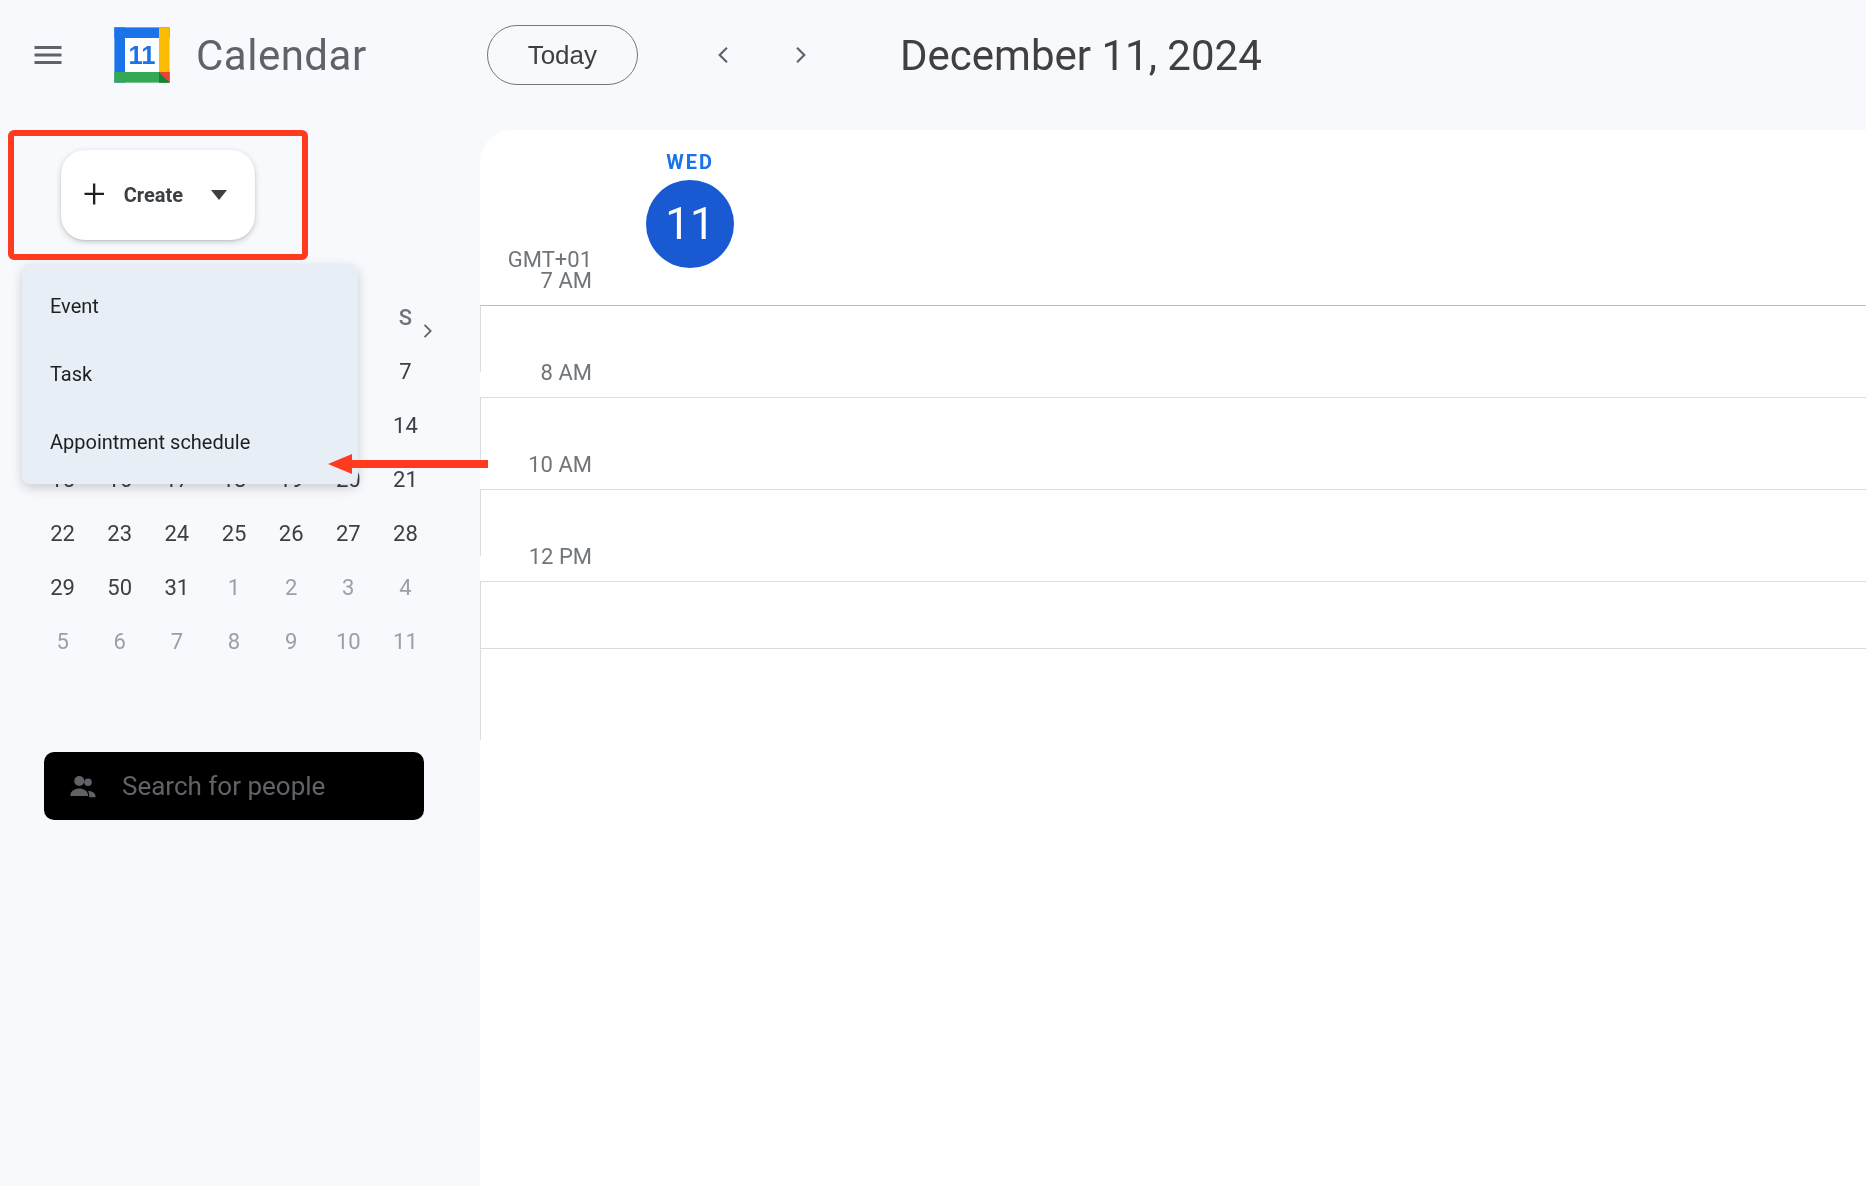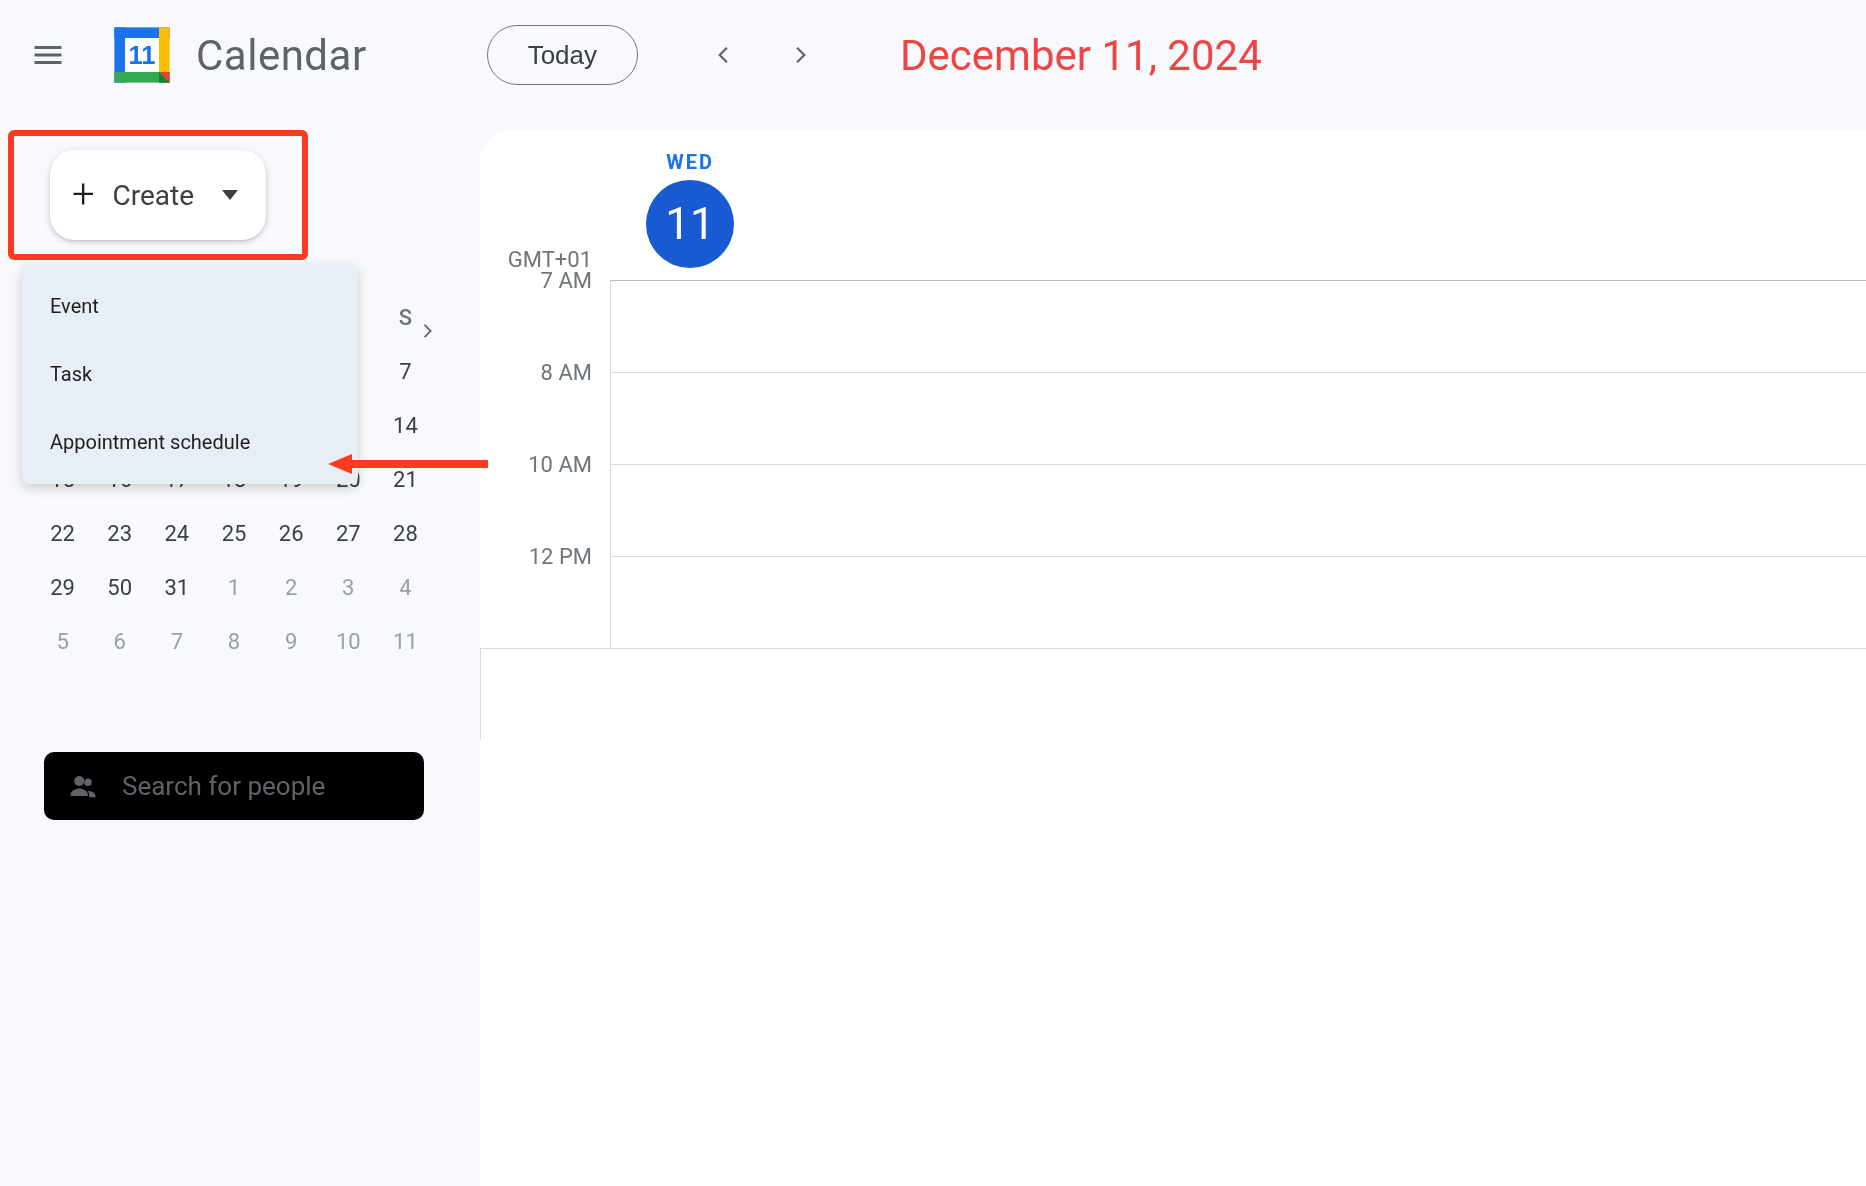--- a/index.html
+++ b/index.html
@@ -69,21 +69,21 @@
   .nav-arrow {
     width: 40px; height: 40px;
     display: flex; align-items: center; justify-content: center;
     cursor: pointer;
     color: #5f6368;
   }
   .nav-arrow svg { width: 26px; height: 26px; }
   .date-heading {
     margin-left: 56px;
     font-size: 42px;
-    color: #ef4444;
+    color: #404040;
     font-weight: 400;
     text-align: right;
   }
 
   .create-wrap {
     position: absolute;
     left: 8px;
     top: 130px;
     width: 300px;
     height: 130px;
@@ -103,21 +103,21 @@
     border-radius: 24px;
     height: 90px;
     padding: 0 28px 0 22px;
     display: flex;
     align-items: center;
     gap: 18px;
     box-shadow: 0 2px 6px rgba(0,0,0,.18), 0 1px 2px rgba(0,0,0,.1);
     cursor: pointer;
   }
   .create-btn .plus { font-size: 40px; font-weight: 300; color:#1f1f1f; line-height:1; }
-  .create-btn .lbl { font-size: 28px; font-weight: 400; color:#3c4043; }
+  .create-btn .lbl { font-size: 20px; font-weight: 700; color:#3c4043; }
   .create-btn .caret {
     width: 0; height: 0;
     border-left: 8px solid transparent;
     border-right: 8px solid transparent;
     border-top: 10px solid #3c4043;
     margin-left: 10px;
   }
 
   
   .dropdown {
@@ -244,20 +244,21 @@
     font-size: 44px;
     display: flex; align-items: center; justify-content: center;
   }
 
   .hour-rows {
     position: relative;
   }
   .hour-row {
     display: flex;
     height: 92px;
+    flex-direction: column;
   }
   .hour-label {
     width: 130px;
     text-align: right;
     padding-right: 18px;
     color: #70757a;
     font-size: 22px;
     transform: translateY(-12px);
   }
   .hour-cell {

